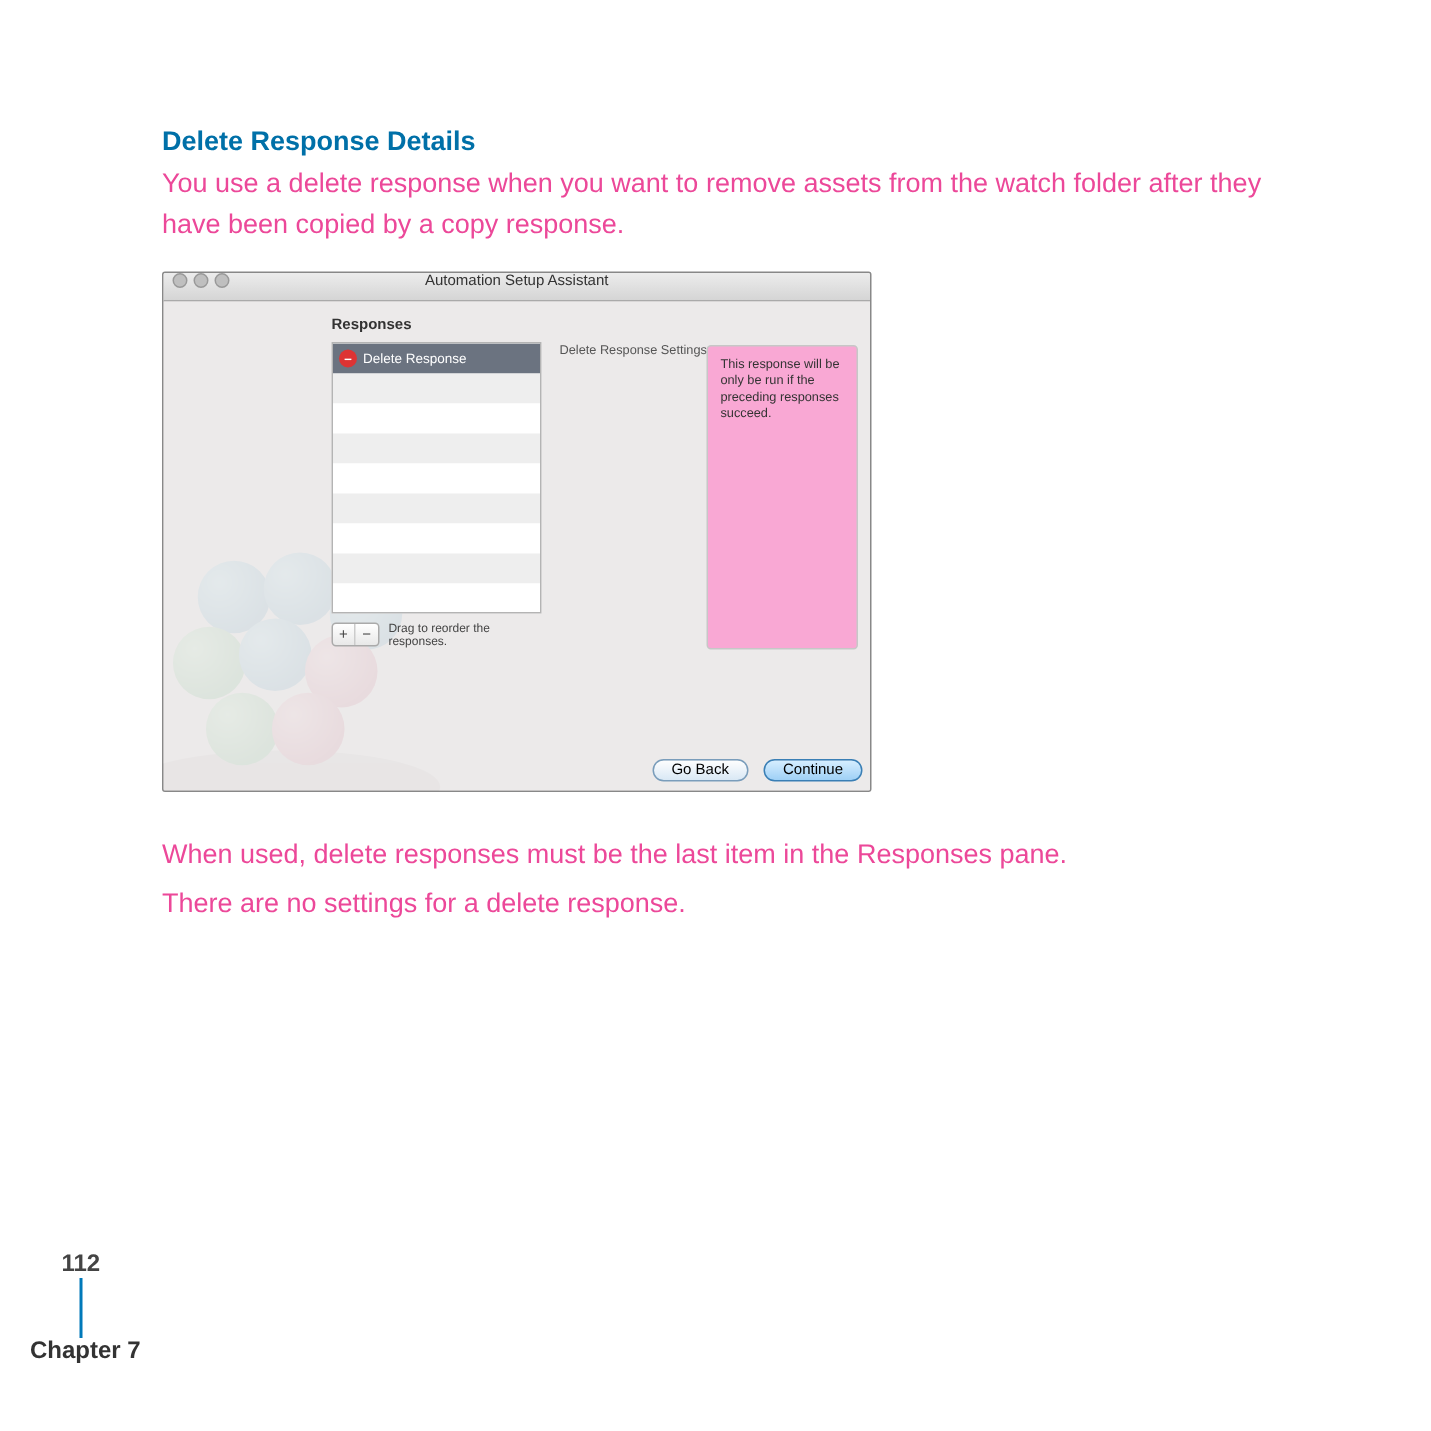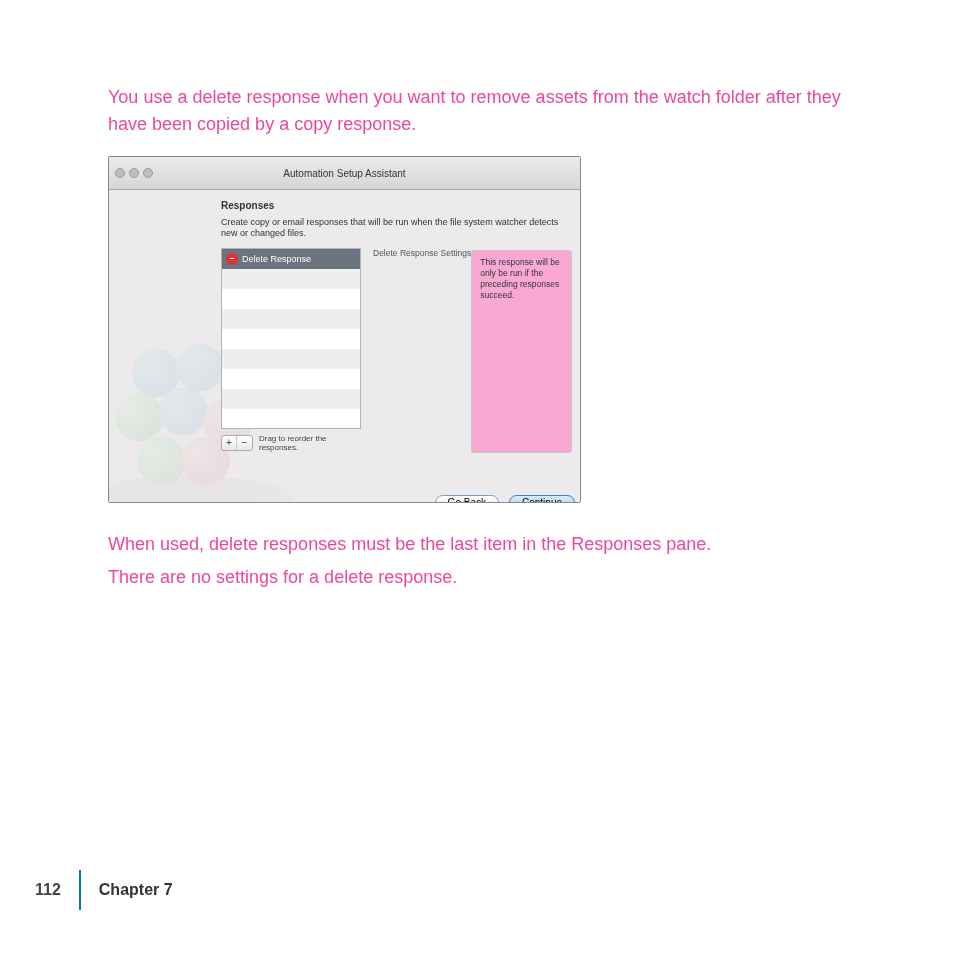--- a/index.html
+++ b/index.html
@@ -7,21 +7,21 @@
   .page { position: relative; width: 954px; height: 954px; padding: 84px 76px 0 108px; }
   .section-heading { color: #0070a8; font-weight: 700; font-size: 18px; margin-bottom: 4px; }
   .body-text { font-size: 18px; line-height: 1.5; color: #ec4899; margin-bottom: 6px; }
 
   
   .figure-wrap { margin: 18px 0 28px 0; }
   .figure { width: 473px; height: 347px; border: 1px solid #888; border-radius: 2px; overflow: hidden; position: relative; background: #eceaea; }
   .grapes-bg { position: absolute; left: -30px; top: 150px; width: 220px; height: 220px; opacity: 0.6; }
   .grapes-bg svg { width: 100%; height: 100%; }
 
-  .titlebar { height: 33px; background: linear-gradient(#ececec,#d5d5d5); border-bottom: 1px solid #aaa; position: relative; display: flex; align-items: center; }
+  .titlebar { height: 19px; background: linear-gradient(#ececec,#d5d5d5); border-bottom: 1px solid #aaa; position: relative; display: flex; }
   .traffic { display: flex; gap: 4px; padding-left: 6px; }
   .traffic span { width: 10px; height: 10px; border-radius: 50%; background: #bfbfbf; border: 1px solid #999; display: inline-block; }
   .titlebar-title { position: absolute; left: 0; right: 0; text-align: center; font-size: 10px; color: #333; }
 
   .pane-body { position: relative; background: rgba(236,234,234,0.85); height: calc(100% - 19px); }
   .pane-inner { position: absolute; left: 112px; top: 10px; right: 8px; bottom: 26px; }
   .section-label { font-size: 10px; font-weight: 700; color: #333; margin-bottom: 6px; }
   .section-desc { font-size: 9px; color: #333; line-height: 1.25; margin-bottom: 8px; }
 
   .two-col { display: flex; gap: 8px; height: 205px; }
@@ -42,31 +42,32 @@
   .settings-pane { flex: 1; display: flex; flex-direction: row; }
   .fieldset-label { font-size: 8.5px; color: #555; padding-left: 4px; }
   .fieldset-box { flex: 1; border: 1px solid #c7c7c7; border-radius: 3px; background: #f9a8d4; padding: 6px 8px; margin-top: 2px; }
   .fieldset-text { font-size: 8.5px; color: #333; line-height: 1.3; }
 
   .button-row { position: absolute; right: 5px; bottom: 6px; display: flex; gap: 10px; }
   .aqua-btn { font-size: 10px; padding: 1px 12px; border-radius: 10px; border: 1px solid #7a9dbb; background: linear-gradient(#fefefe,#d9e8f5); color: #000; }
   .aqua-btn.primary { background: linear-gradient(#d6eeff,#9fd0f6); border-color: #3a7fb5; }
 
   
-  .page-footer { position: absolute; left: 35px; bottom: 44px; display: flex; align-items: center; font-size: 16px; }
+  .page-footer { position: absolute; left: 20px; bottom: 44px; display: flex; align-items: center; font-size: 16px; flex-direction: column; }
   .page-num { font-weight: 700; color: #444; padding-right: 18px; }
   .foot-sep { width: 2px; height: 40px; background: #0079b9; margin-right: 18px; }
   .chapter-label { font-weight: 700; color: #333; margin-right: 12px; }
   .chapter-title { color: #1a8bc8; }
 </style>
 </head>
 <body>
 
 <div class="page">
 
+  <h3 class="section-heading">Delete Response Details</h3>
   <p class="body-text">You use a delete response when you want to remove assets from the watch folder after they have been copied by a copy response.</p>
 
   <div class="figure-wrap">
     <div class="figure">
 
       <div class="grapes-bg">
         <svg viewBox="0 0 200 200">
           <defs>
             <radialGradient id="gb" cx="30%" cy="30%" r="70%">
               <stop offset="0%" stop-color="#8fe2f7"></stop>
@@ -98,21 +99,20 @@
           <span></span>
           <span></span>
           <span></span>
         </div>
         <div class="titlebar-title">Automation Setup Assistant</div>
       </div>
 
       <div class="pane-body">
         <div class="pane-inner">
           <div class="section-label">Responses</div>
-          <div class="section-desc">Create copy or email responses that will be run when the file system watcher detects new or changed files.</div>
 
           <div class="two-col">
             <div class="list-pane">
               <div class="list-box">
                 <div class="list-row">
                   <span class="del-icon">–</span>
                   <span>Delete Response</span>
                 </div>
                 <div class="stripe"></div>
                   <div class="stripe"></div>

